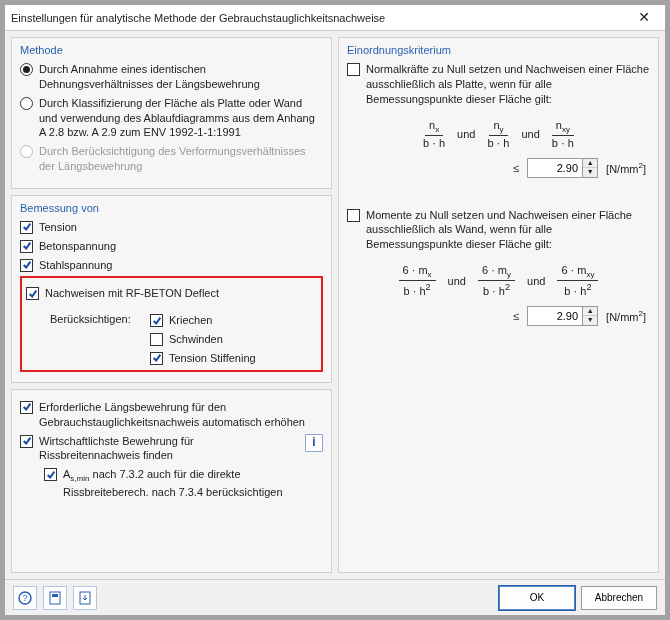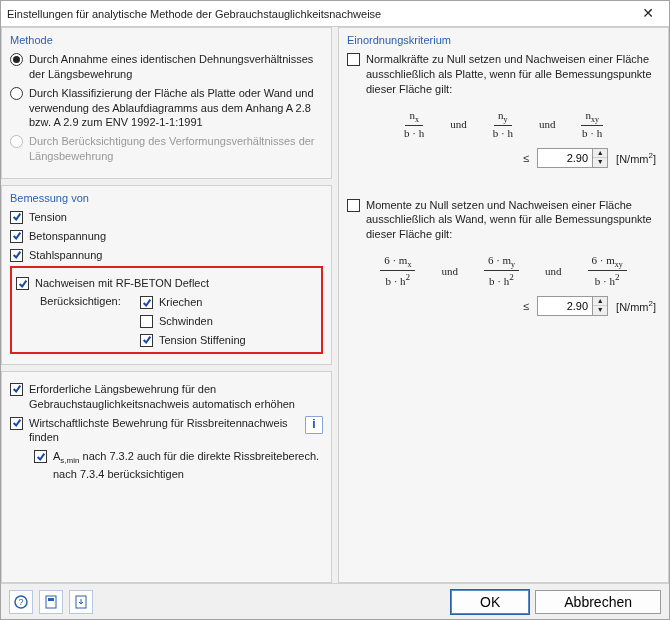--- a/index.html
+++ b/index.html
@@ -1,59 +1,59 @@
 <!DOCTYPE html>
 <html><head>
 <meta charset="utf-8">
 <style>
   * { box-sizing: border-box; margin: 0; padding: 0; }
   body { font-family: "Segoe UI", Tahoma, sans-serif; font-size: 11px; background: #fff; color: #222; }
-  .window { width: 670px; height: 620px; border: 1px solid #a3a3a3; display: flex; flex-direction: column; background: #f0f0f0; }
+  .window { width: 670px; height: 620px; border: 5px solid #a3a3a3; display: flex; flex-direction: column; background: #f0f0f0; }
   .titlebar { height: 26px; background: #fff; border-bottom: 1px solid #ccc; display: flex; align-items: center; padding: 0 6px; }
   .titlebar .title { flex: 1; font-size: 11px; }
   .closebtn { width: 30px; height: 20px; text-align: center; cursor: pointer; font-size: 14px; line-height: 18px; }
-  .content { flex: 1; display: flex; gap: 6px; background: #f0f0f0; }
+  .content { flex: 1; display: flex; gap: 6px; padding: 6px; background: #f0f0f0; }
   .col { display: flex; flex-direction: column; gap: 6px; }
   .col.left { flex: 1; }
   .col.right { flex: 1; }
   .group { border: 1px solid #d0d0d0; background: #f6f6f6; padding: 6px 8px 10px 8px; position: relative; }
   .group .legend { color: #2a5fb0; font-size: 11px; margin-bottom: 6px; }
   .radio-row, .check-row { display: flex; align-items: flex-start; gap: 6px; margin: 4px 0; line-height: 1.35; }
   .radio, .check { width: 13px; height: 13px; flex: 0 0 13px; border: 1px solid #333; background: #fff; margin-top: 1px; display: inline-flex; align-items: center; justify-content: center; }
   .radio { border-radius: 50%; }
   .radio.checked::after { content: ""; width: 7px; height: 7px; background: #222; border-radius: 50%; display: block; }
   .radio.disabled, .radio.disabled + span { color: #999; }
   .radio.disabled { border-color: #bbb; }
   .check.checked svg { width: 10px; height: 10px; }
   .check.checked svg polyline { stroke: #1a4aa8; stroke-width: 2.5; fill: none; }
   .disabled-text { color: #999; }
   .sub-indent { margin-left: 24px; }
   .highlight-box { border: 2px solid #e02020; padding: 4px 4px; margin-top: 2px; }
   .pair-row { display: flex; align-items: flex-start; gap: 6px; }
   .label-col { width: 94px; }
   .opts-col { display: flex; flex-direction: column; gap: 4px; }
   .info-icon { width: 18px; height: 18px; background: #fff; border: 1px solid #8aa5d0; display: inline-flex; align-items: center; justify-content: center; font-weight: bold; color: #1a4aa8; font-size: 12px; border-radius: 1px; margin-left: 6px; }
-  .formula-block { display: flex; align-items: center; justify-content: center; gap: 26px; margin: 12px 0 6px 0; font-size: 11px; font-family: Liberation Serif, serif; }
+  .formula-block { display: flex; align-items: center; justify-content: center; gap: 12px; margin: 12px 0 6px 0; font-size: 11px; }
   .frac { display: inline-flex; flex-direction: column; align-items: center; line-height: 1.15; }
   .frac .num { border-bottom: 1px solid #333; padding: 0 4px 1px; }
   .frac .den { padding-top: 1px; }
   .und { font-size: 11px; }
   .limit-row { display: flex; align-items: center; justify-content: flex-end; gap: 8px; margin-top: 8px; padding-right: 4px; }
   .spinner { display: inline-flex; border: 1px solid #999; background: #fff; height: 20px; }
   .spinner input { border: none; width: 54px; text-align: right; padding: 0 4px; font-size: 11px; outline: none; }
   .spinner .btns { display: flex; flex-direction: column; border-left: 1px solid #999; }
   .spinner .sp { width: 14px; height: 9px; font-size: 7px; line-height: 7px; text-align: center; background: #eee; cursor: pointer; border-bottom: 1px solid #ccc; }
   .spinner .sp:last-child { border-bottom: none; }
   .unit { font-size: 11px; }
   .unit sup { font-size: 8px; }
   .footer { height: 36px; border-top: 1px solid #d0d0d0; display: flex; align-items: center; padding: 0 8px; background: #f0f0f0; gap: 6px; }
   .footer .spacer { flex: 1; }
   .iconbtn { width: 24px; height: 24px; border: 1px solid #b7c7df; background: #fff; display: inline-flex; align-items: center; justify-content: center; cursor: pointer; }
   .iconbtn svg { width: 16px; height: 16px; }
-  .btn { height: 24px; min-width: 76px; border: 1px solid #999; background: #fdfdfd; cursor: pointer; padding: 0 28px; font-size: 14px; }
+  .btn { height: 24px; min-width: 76px; border: 1px solid #999; background: #fdfdfd; cursor: pointer; padding: 0 12px; font-size: 10px; }
   .btn.primary { border: 1px solid #5a86c6; outline: 1px solid #2a5fb0; }
   sub { font-size: 8px; vertical-align: sub; }
 </style>
 </head>
 <body>
 
 <div class="window">
   <div class="titlebar">
     <span class="title">Einstellungen für analytische Methode der Gebrauchstauglichkeitsnachweise</span>
     <div class="closebtn">✕</div>
@@ -107,21 +107,21 @@
 
         <div class="highlight-box">
           <div class="check-row">
               <span class="check checked">
                 <svg viewBox="0 0 12 12">
                   <polyline points="2,6 5,9 10,2"></polyline>
                 </svg>
               </span>
               <span>Nachweisen mit RF-BETON Deflect</span>
             </div>
-          <div class="pair-row sub-indent" style="margin-top:4px;">
+          <div class="pair-row sub-indent" style="margin-top:12px;">
             <div class="label-col">Berücksichtigen:</div>
             <div class="opts-col">
               <div class="check-row" style="margin:0">
                   <span class="check checked">
                     <svg viewBox="0 0 12 12">
                       <polyline points="2,6 5,9 10,2"></polyline>
                     </svg>
                   </span>
                   <span>Kriechen</span>
                 </div>

